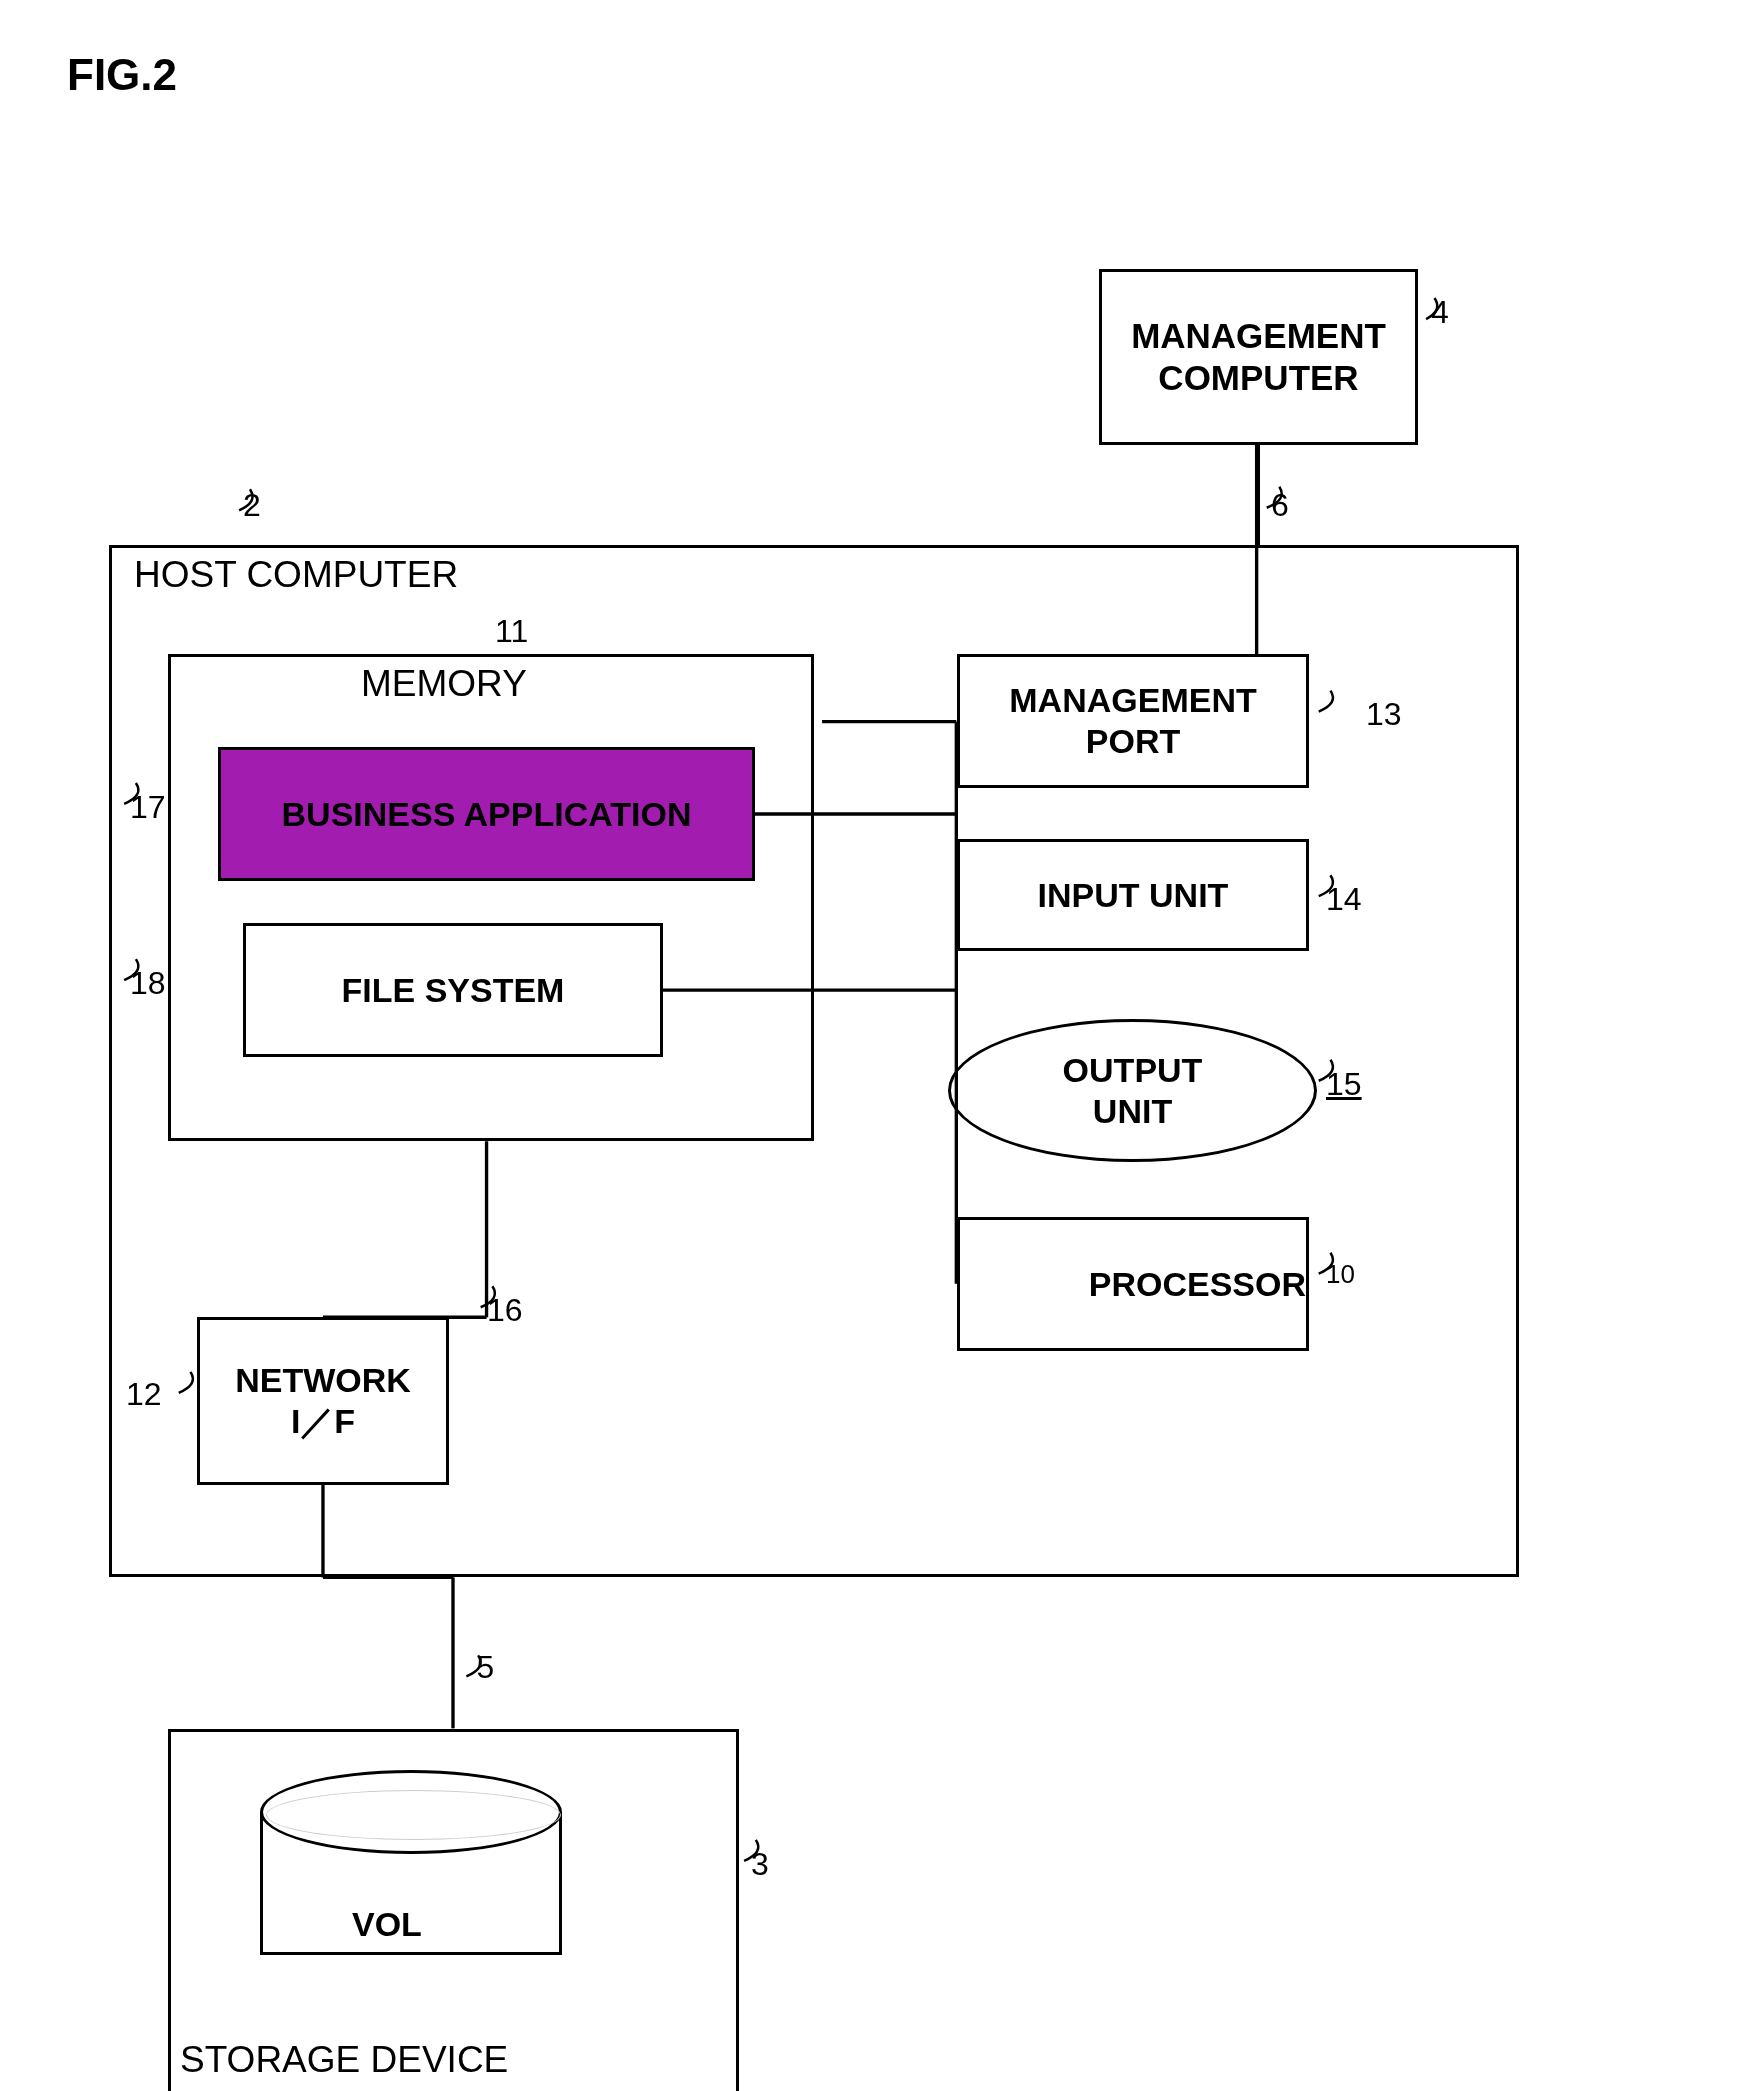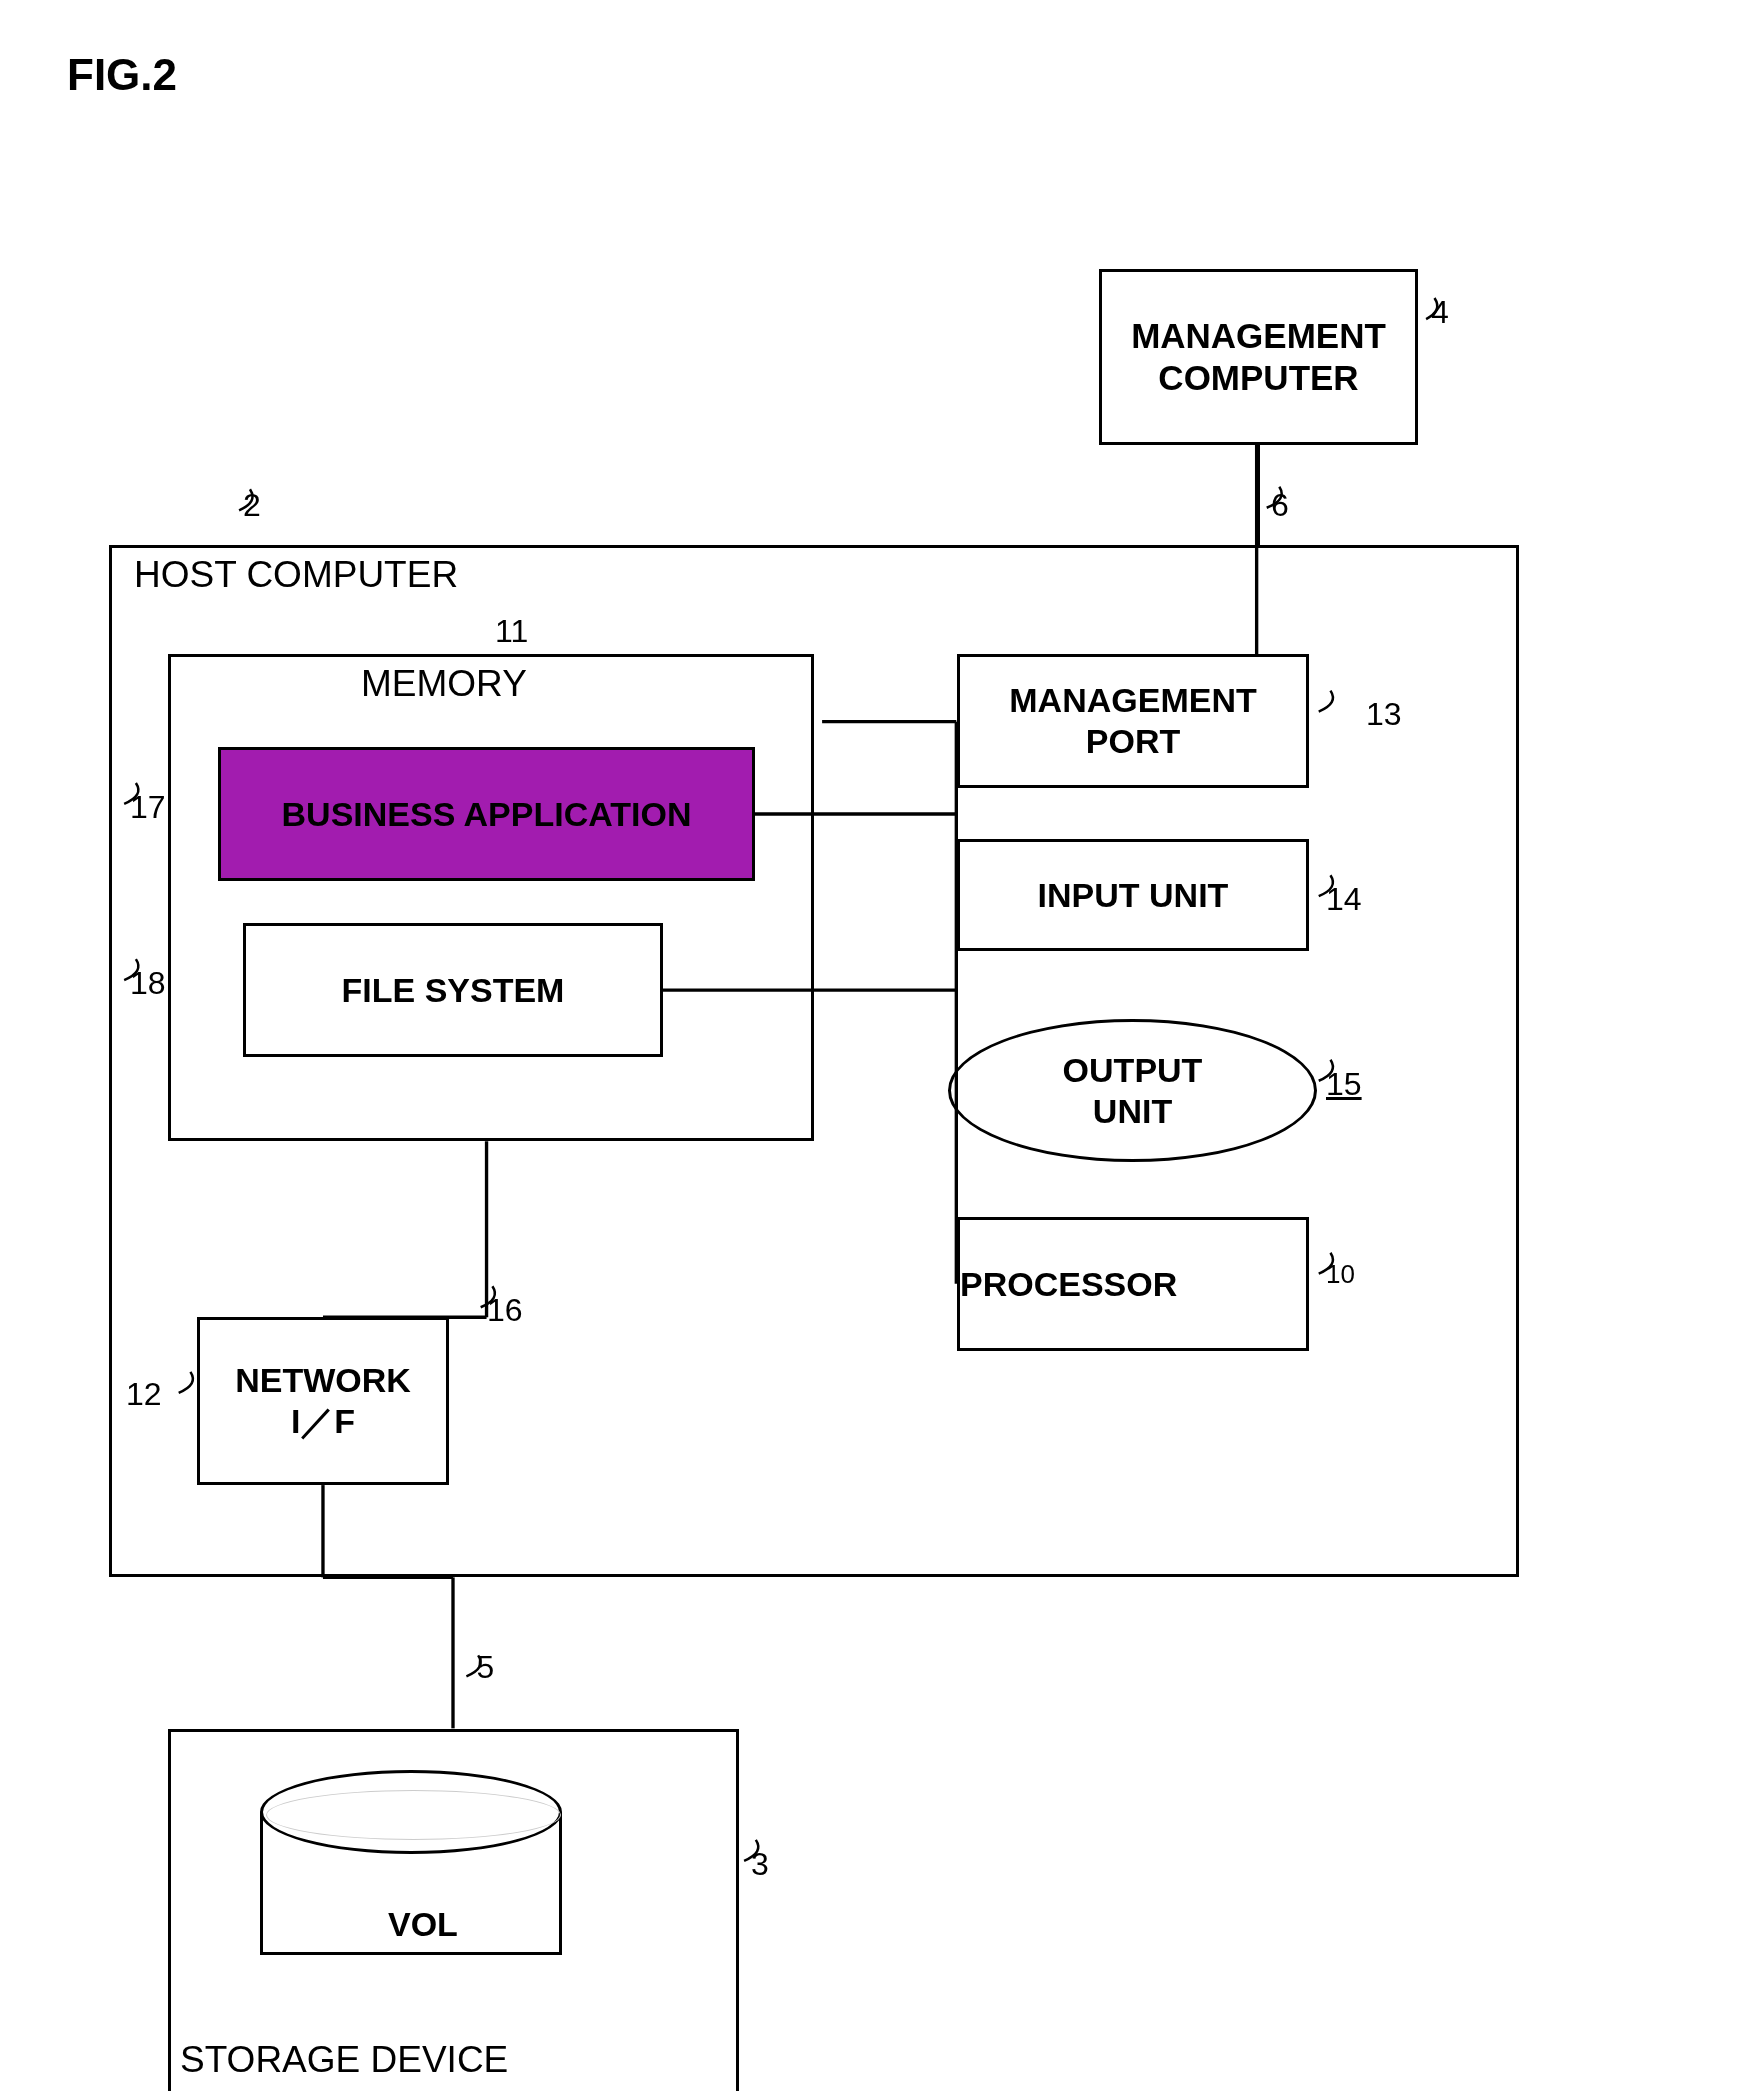--- a/index.html
+++ b/index.html
@@ -250,21 +250,21 @@
     
     .processor-box {
       position: absolute;
       top: 1217px;
       left: 957px;
       width: 352px;
       height: 134px;
       border: 3.4px solid #000;
       display: flex;
       align-items: center;
-      justify-content: flex-start;
+      justify-content: flex-end;
       font-size: 34px;
       font-weight: bold;
       background: #fff;
     }
 
     
     .ref-10 {
       position: absolute;
       top: 1259px;
       left: 1326px;
@@ -373,21 +373,20 @@
       border-radius: 50%;
       background: transparent;
     }
 
     .vol-label {
       position: absolute;
       top: 1905px;
       left: 352px;
       font-size: 34px;
       font-weight: bold;
-      margin-left: 36px;
     }
 
     
     .connections-svg {
       position: absolute;
       top: 0;
       left: 0;
       width: 1739px;
       height: 2091px;
       pointer-events: none;

